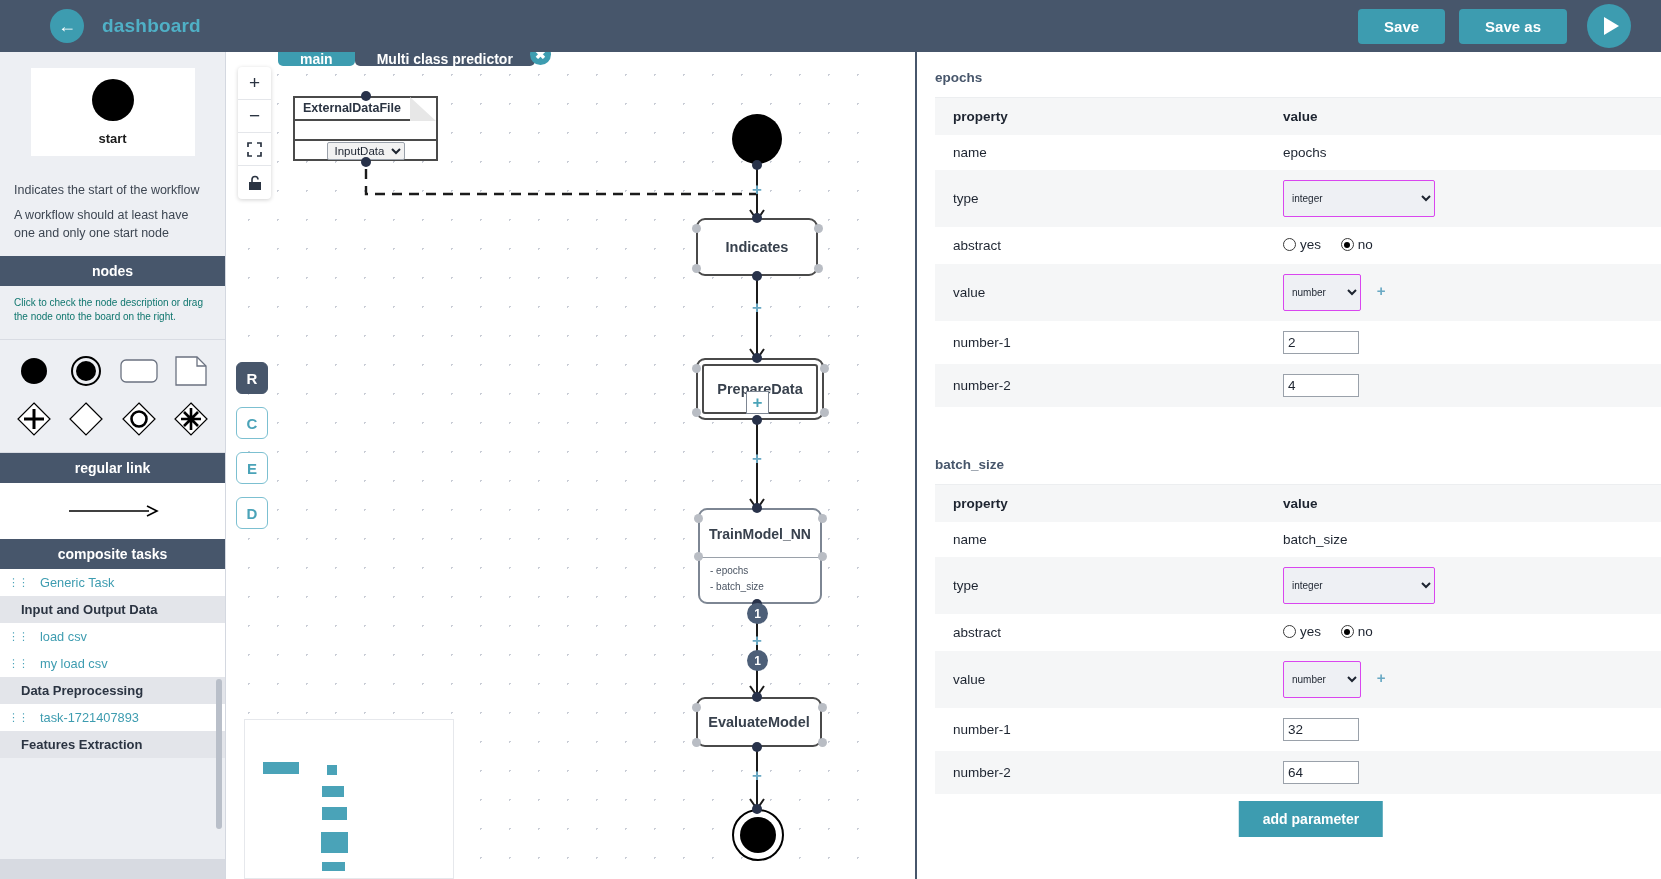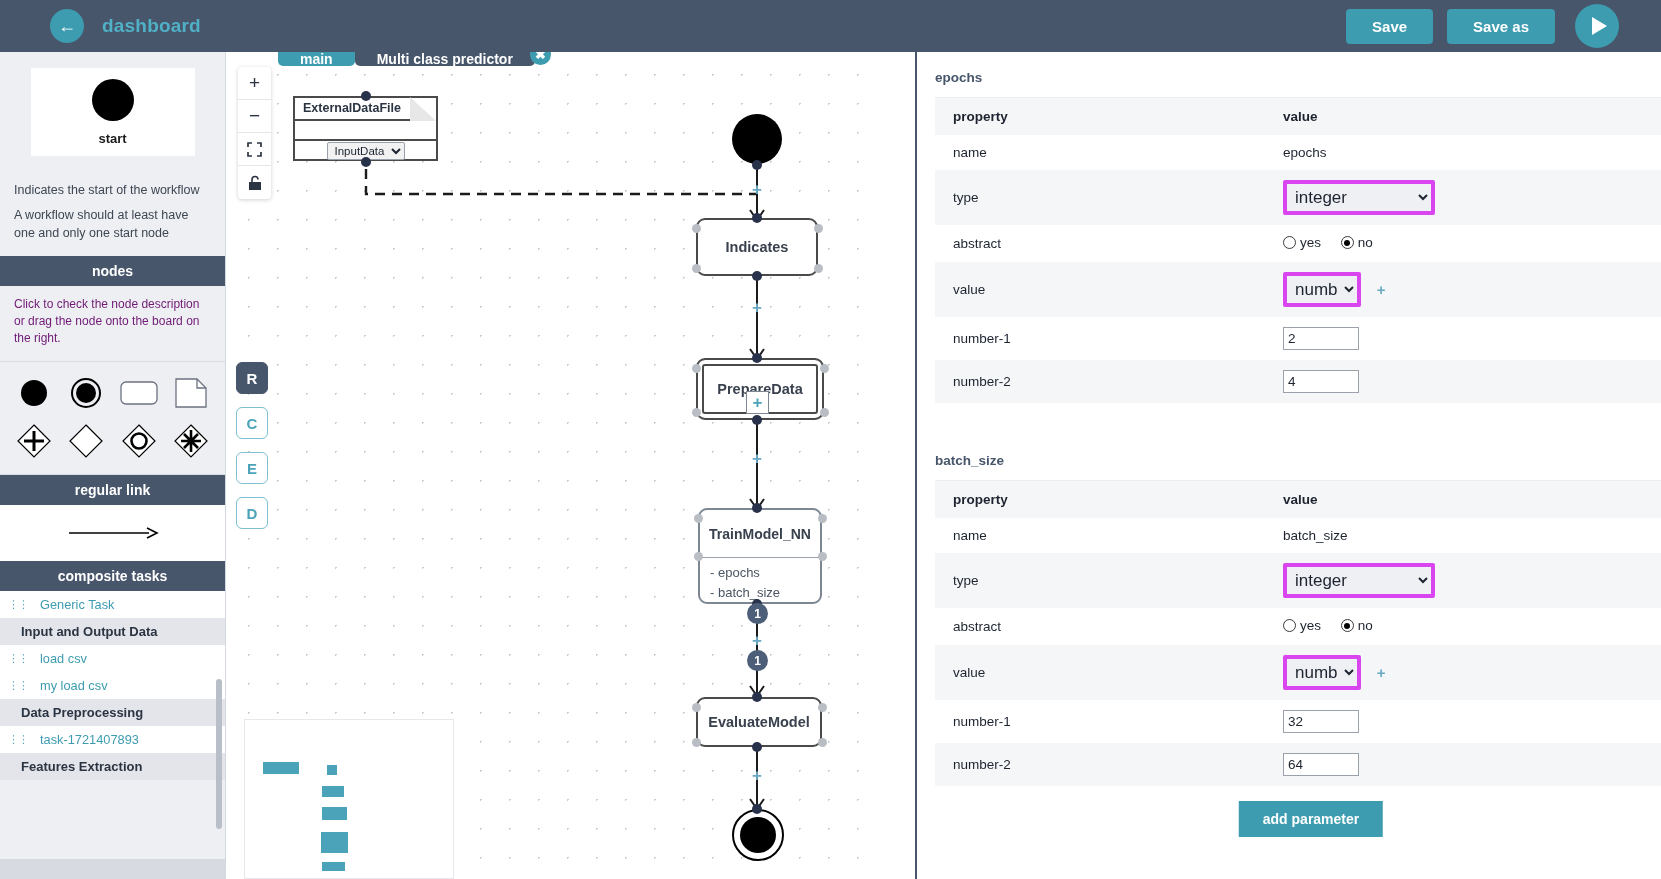--- a/index.html
+++ b/index.html
@@ -22,21 +22,21 @@
     display: flex; align-items: center; justify-content: center;
     color: #fff; font-size: 18px; line-height: 1;
     cursor: pointer;
   }
   #topbar-title {
     margin-left: 18px; color: #4fb0c6; font-size: 19px; font-weight: bold;
     letter-spacing: .2px;
   }
   #topbar-right {
     margin-left: auto; display: flex; align-items: center; gap: 14px;
-    padding-right: 42px;
+    padding-right: 30px;
   }
   .tb-btn {
     background: #3d9cb0; color: #ffffff; border: none;
     font-family: "Liberation Sans", sans-serif;
     font-size: 15px; font-weight: bold;
     padding: 9px 26px; border-radius: 4px; cursor: pointer;
   }
   #run-btn {
     width: 44px; height: 44px; border-radius: 50%;
     background: #3d9cb0; display: flex; align-items: center; justify-content: center;
@@ -64,21 +64,21 @@
   }
   #node-preview-card .lbl { font-size: 13px; font-weight: bold; color: #1b1b1b; }
   .desc-block { padding: 10px 14px 14px; }
   .desc-block p { font-size: 12.5px; color: #3d4652; line-height: 1.42; }
   .desc-block p + p { margin-top: 7px; }
   .section-header {
     background: #47566b; color: #fff; font-size: 14px; font-weight: bold;
     text-align: center; padding: 7px 0;
   }
   #nodes-hint { padding: 10px 14px 14px; border-bottom: 1px solid #d9dce3; }
-  #nodes-hint p { font-size: 12px; color: #701a75; line-height: 1.42; }
+  #nodes-hint p { font-size: 10px; color: #0f766e; line-height: 1.42; }
   #palette {
     padding: 14px 10px 16px; display: grid;
     grid-template-columns: repeat(4, 1fr); gap: 14px 4px; justify-items: center;
     border-bottom: 1px solid #d9dce3;
   }
   .pal { width: 40px; height: 34px; display: flex; align-items: center; justify-content: center; cursor: pointer; }
   .pal svg { display: block; }
   #link-preview {
     background: #fff; height: 56px; display: flex; align-items: center; justify-content: center;
   }
@@ -185,23 +185,23 @@
     text-align: left; font-size: 13.5px; font-weight: bold; color: #1d2430;
     background: #f5f6f7; padding: 11px 18px; border-top: 1px solid #eceef0;
   }
   table.ptable td {
     font-size: 13.5px; color: #1d2430; padding: 10px 18px; vertical-align: middle;
   }
   table.ptable tr.alt td, table.ptable tr.alt { background: #f5f6f7; }
   td.c1 { width: 330px; }
   td.indent { padding-left: 50px; }
   select.styled {
-    font-family: "Liberation Sans", sans-serif; font-size: 17px;
-    border: 4px solid #d946ef; background: #eef0f4; color: #1d2430;
-    padding: 3px 4px; border-radius: 2px; cursor: pointer;
+    font-family: "Liberation Sans", sans-serif; font-size: 10px;
+    border: 1px solid #d946ef; background: #eef0f4; color: #1d2430;
+    padding: 11px 4px; border-radius: 2px; cursor: pointer;
   }
   select.wide { width: 152px; }
   select.narrow { width: 78px; }
   input.numbox {
     width: 76px; font-family: "Liberation Sans", sans-serif; font-size: 13.5px;
     border: 1px solid #9aa1aa; padding: 3px 4px; background: #fff; color: #1d2430;
   }
   .radio-wrap { display: inline-flex; align-items: center; gap: 4px; margin-right: 16px; font-size: 13.5px; }
   .rad { width: 13px; height: 13px; border-radius: 50%; border: 1.4px solid #3a3a3a; background: #fff; position: relative; cursor: pointer; }
   .rad.sel::after { content: ""; position: absolute; left: 2.5px; top: 2.5px; width: 6px; height: 6px; border-radius: 50%; background: #000; }
@@ -427,21 +427,21 @@
   <div class="port" style="left:466px; top:356px;"></div>
   <div class="port" style="left:594px; top:356px;"></div>
   <div class="port dark" style="left:526px; top:301px;"></div>
   <div class="port dark" style="left:526px; top:363px;"></div>
   <div style="position:absolute; left:520px; top:339px; width:23px; height:23px; background:#fff; border:1.6px solid #7d8693;
               display:flex; align-items:center; justify-content:center; color:#4aa3b8; font-size:17px; font-weight:bold;">+</div>
   <div class="plus" style="left:526px; top:398px;">+</div>
 
   <div style="position:absolute; left:472px; top:456px; width:124px; height:96px; background:#fff; border:2px solid #7d8693; border-radius:9px;">
     <div style="height:48px; display:flex; align-items:center; justify-content:center; font-size:14px; font-weight:bold; color:#38414d; border-bottom:1.5px solid #9aa1aa;">TrainModel_NN</div>
-    <div style="padding:5px 10px; font-size:13px; color:#4b5563; line-height:1.55;">
+    <div style="padding:5px 10px; font-size:10px; color:#4b5563; line-height:1.55;">
       <div>- epochs</div>
       <div>- batch_size</div>
     </div>
   </div>
   <div class="port" style="left:468px; top:462px;"></div>
   <div class="port" style="left:592px; top:462px;"></div>
   <div class="port" style="left:468px; top:500px;"></div>
   <div class="port" style="left:592px; top:500px;"></div>
   <div class="port dark" style="left:526px; top:451px;"></div>
   <div class="port dark" style="left:526px; top:547px;"></div>

